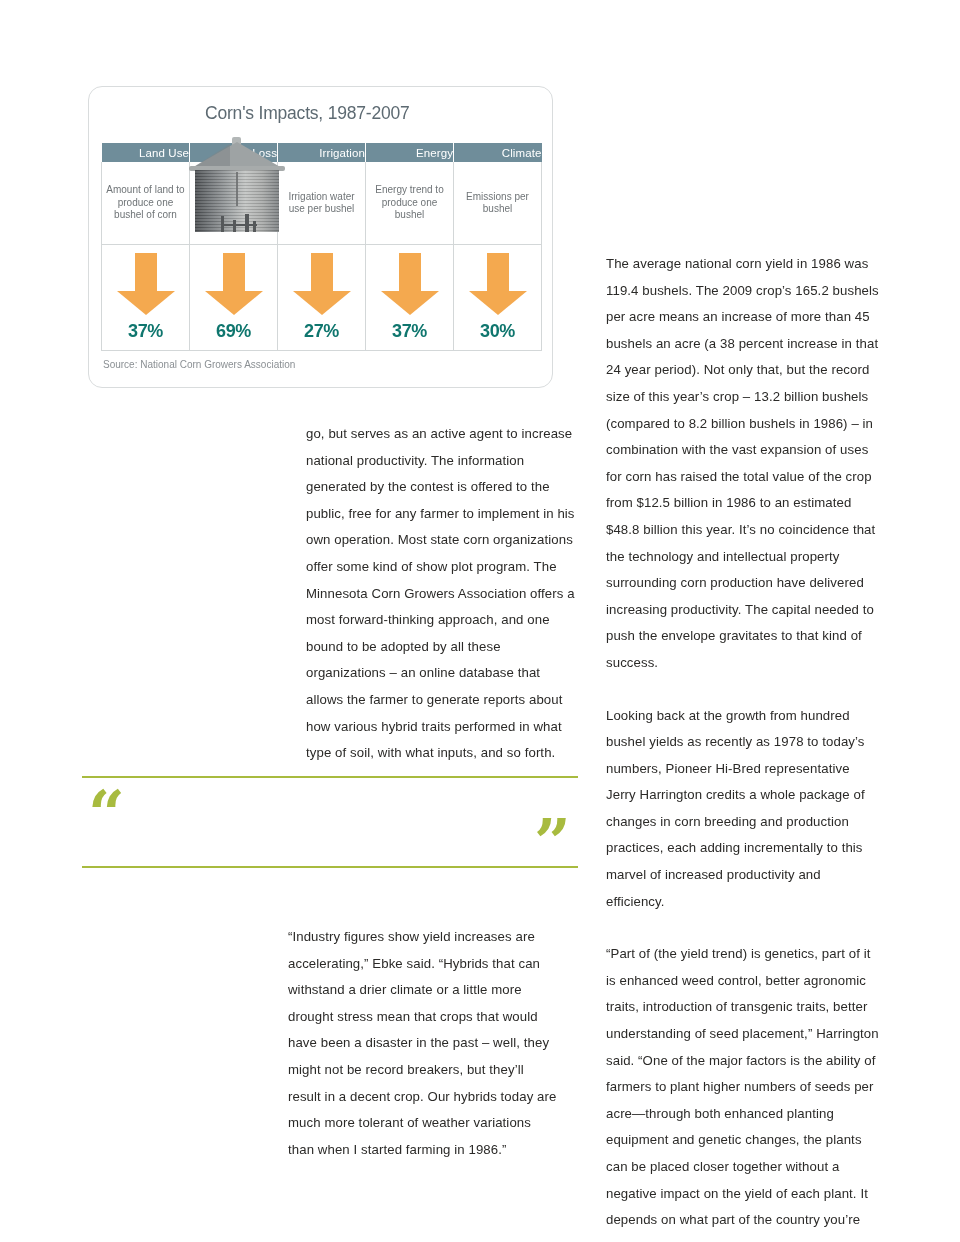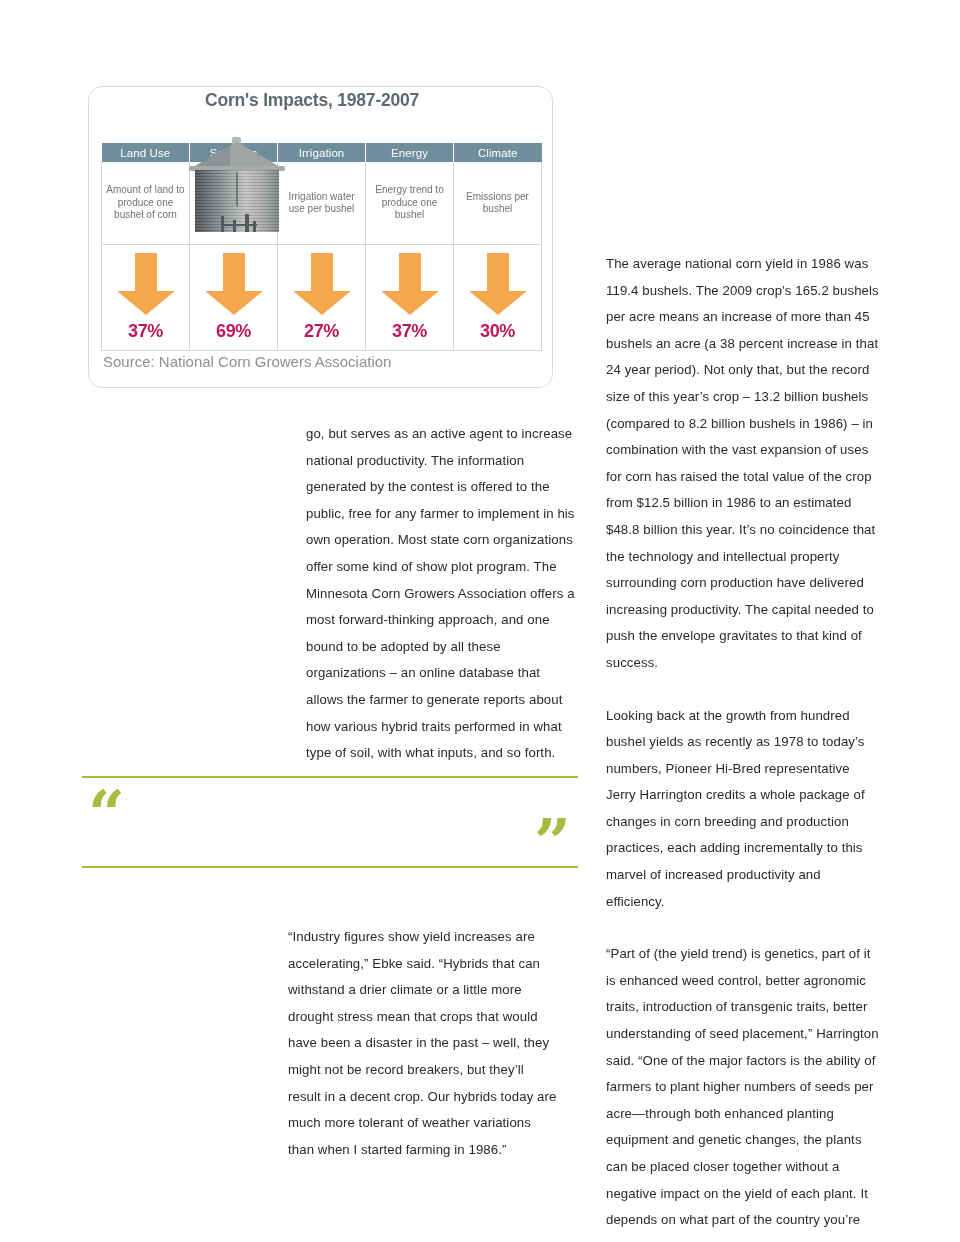--- a/index.html
+++ b/index.html
@@ -24,23 +24,23 @@
     width: 465px;
     height: 302px;
     border: 1.5px solid #d9dcdd;
     border-radius: 14px;
     background: #ffffff;
     box-sizing: border-box;
   }
   #info-title {
     position: absolute;
     left: 116px;
-    top: 3px;
+    top: 16px;
     font-size: 17.5px;
-    font-weight: bold;
+    font-weight: normal;
     color: #5d6a72;
     letter-spacing: -0.2px;
     white-space: nowrap;
   }
 
   
   #silo {
     position: absolute;
     left: 100px;
     top: 55px;
@@ -135,21 +135,21 @@
     border-collapse: collapse;
     table-layout: fixed;
   }
   #info-table th {
     background: #6f8d9a;
     color: #ffffff;
     font-size: 11.5px;
     font-weight: normal;
     height: 19px;
     padding: 0;
-    text-align: center;
+    text-align: right;
     border-right: 1.5px solid #ffffff;
     letter-spacing: .1px;
   }
   #info-table th:last-child { border-right: none; }
   #info-table td.desc {
     height: 78px;
     vertical-align: middle;
     text-align: center;
     font-size: 10px;
     line-height: 12.5px;
@@ -192,28 +192,28 @@
     top: 38px;
     width: 0; height: 0;
     border-left: 29px solid transparent;
     border-right: 29px solid transparent;
     border-top: 24px solid #f4a94f;
   }
   .pct {
     margin-top: 6px;
     font-size: 18px;
     font-weight: bold;
-    color: #be185d;
+    color: #0f766e;
     letter-spacing: -0.3px;
   }
   #info-source {
     position: absolute;
     left: 14px;
     bottom: 17px;
-    font-size: 15px;
+    font-size: 10px;
     color: #8b9094;
   }
 
   
   .col {
     position: absolute;
     font-size: 13.2px;
     line-height: 26.6px;
     color: #2b2a28;
     letter-spacing: .1px;

